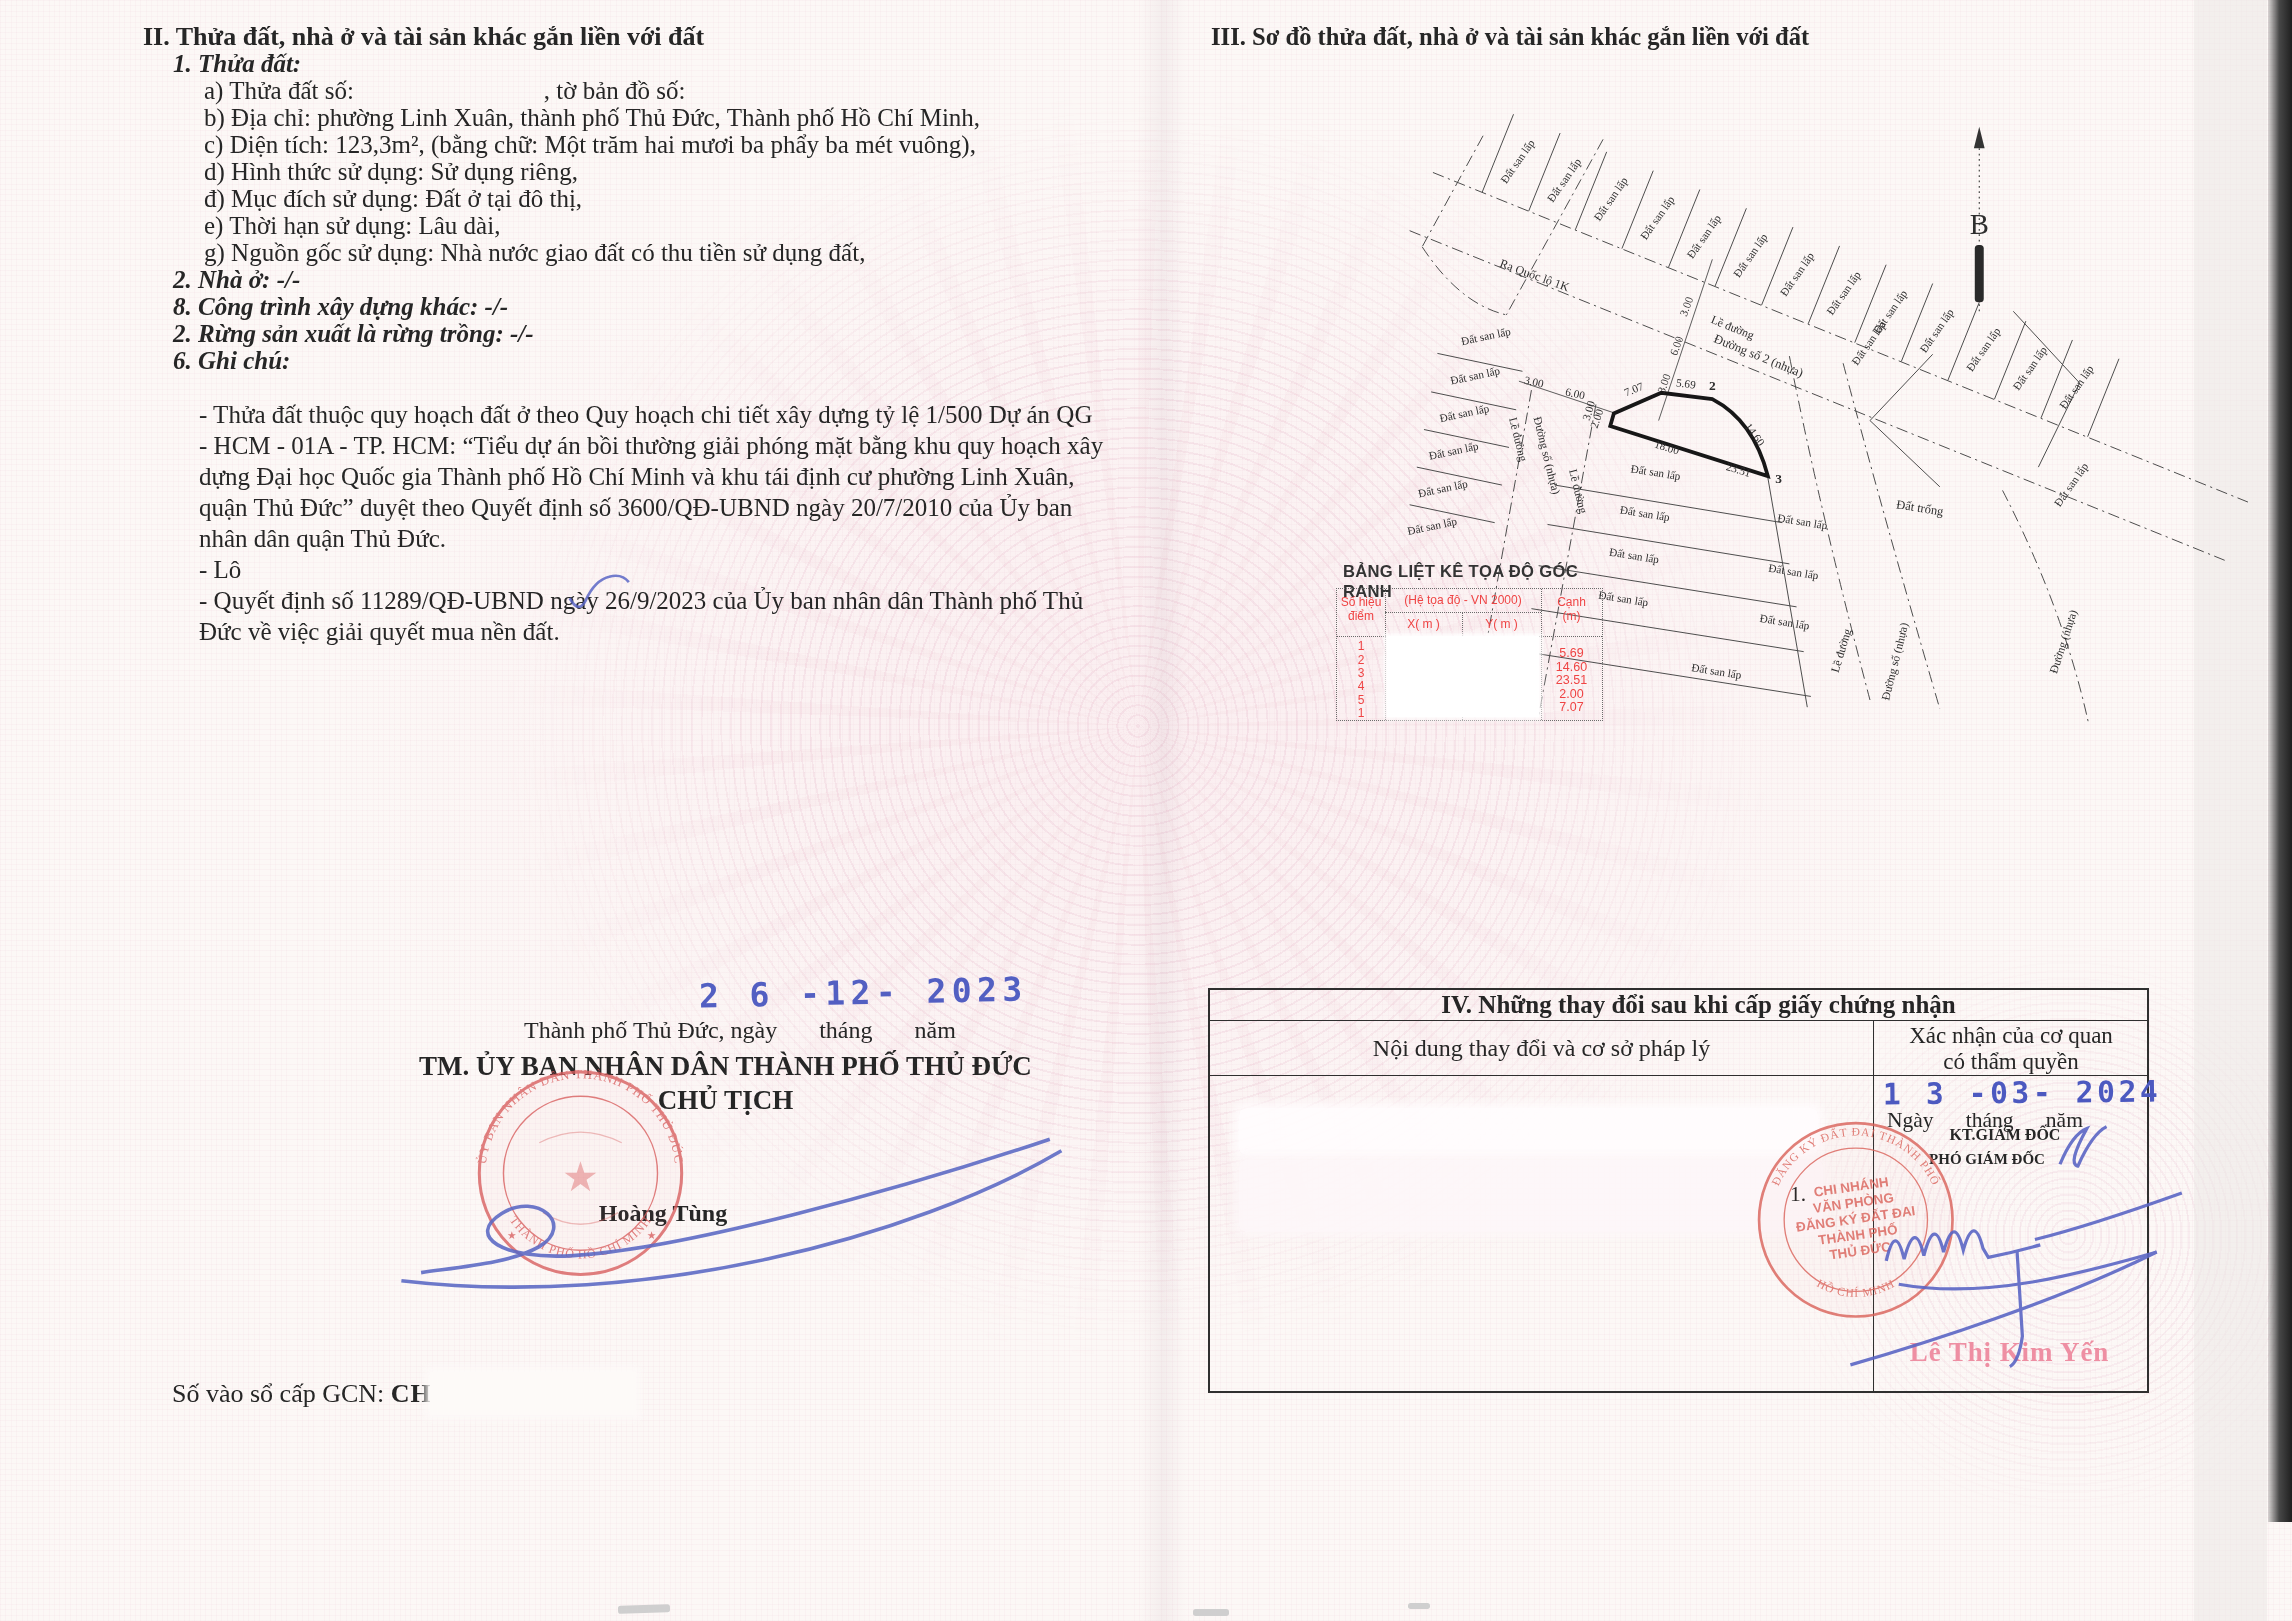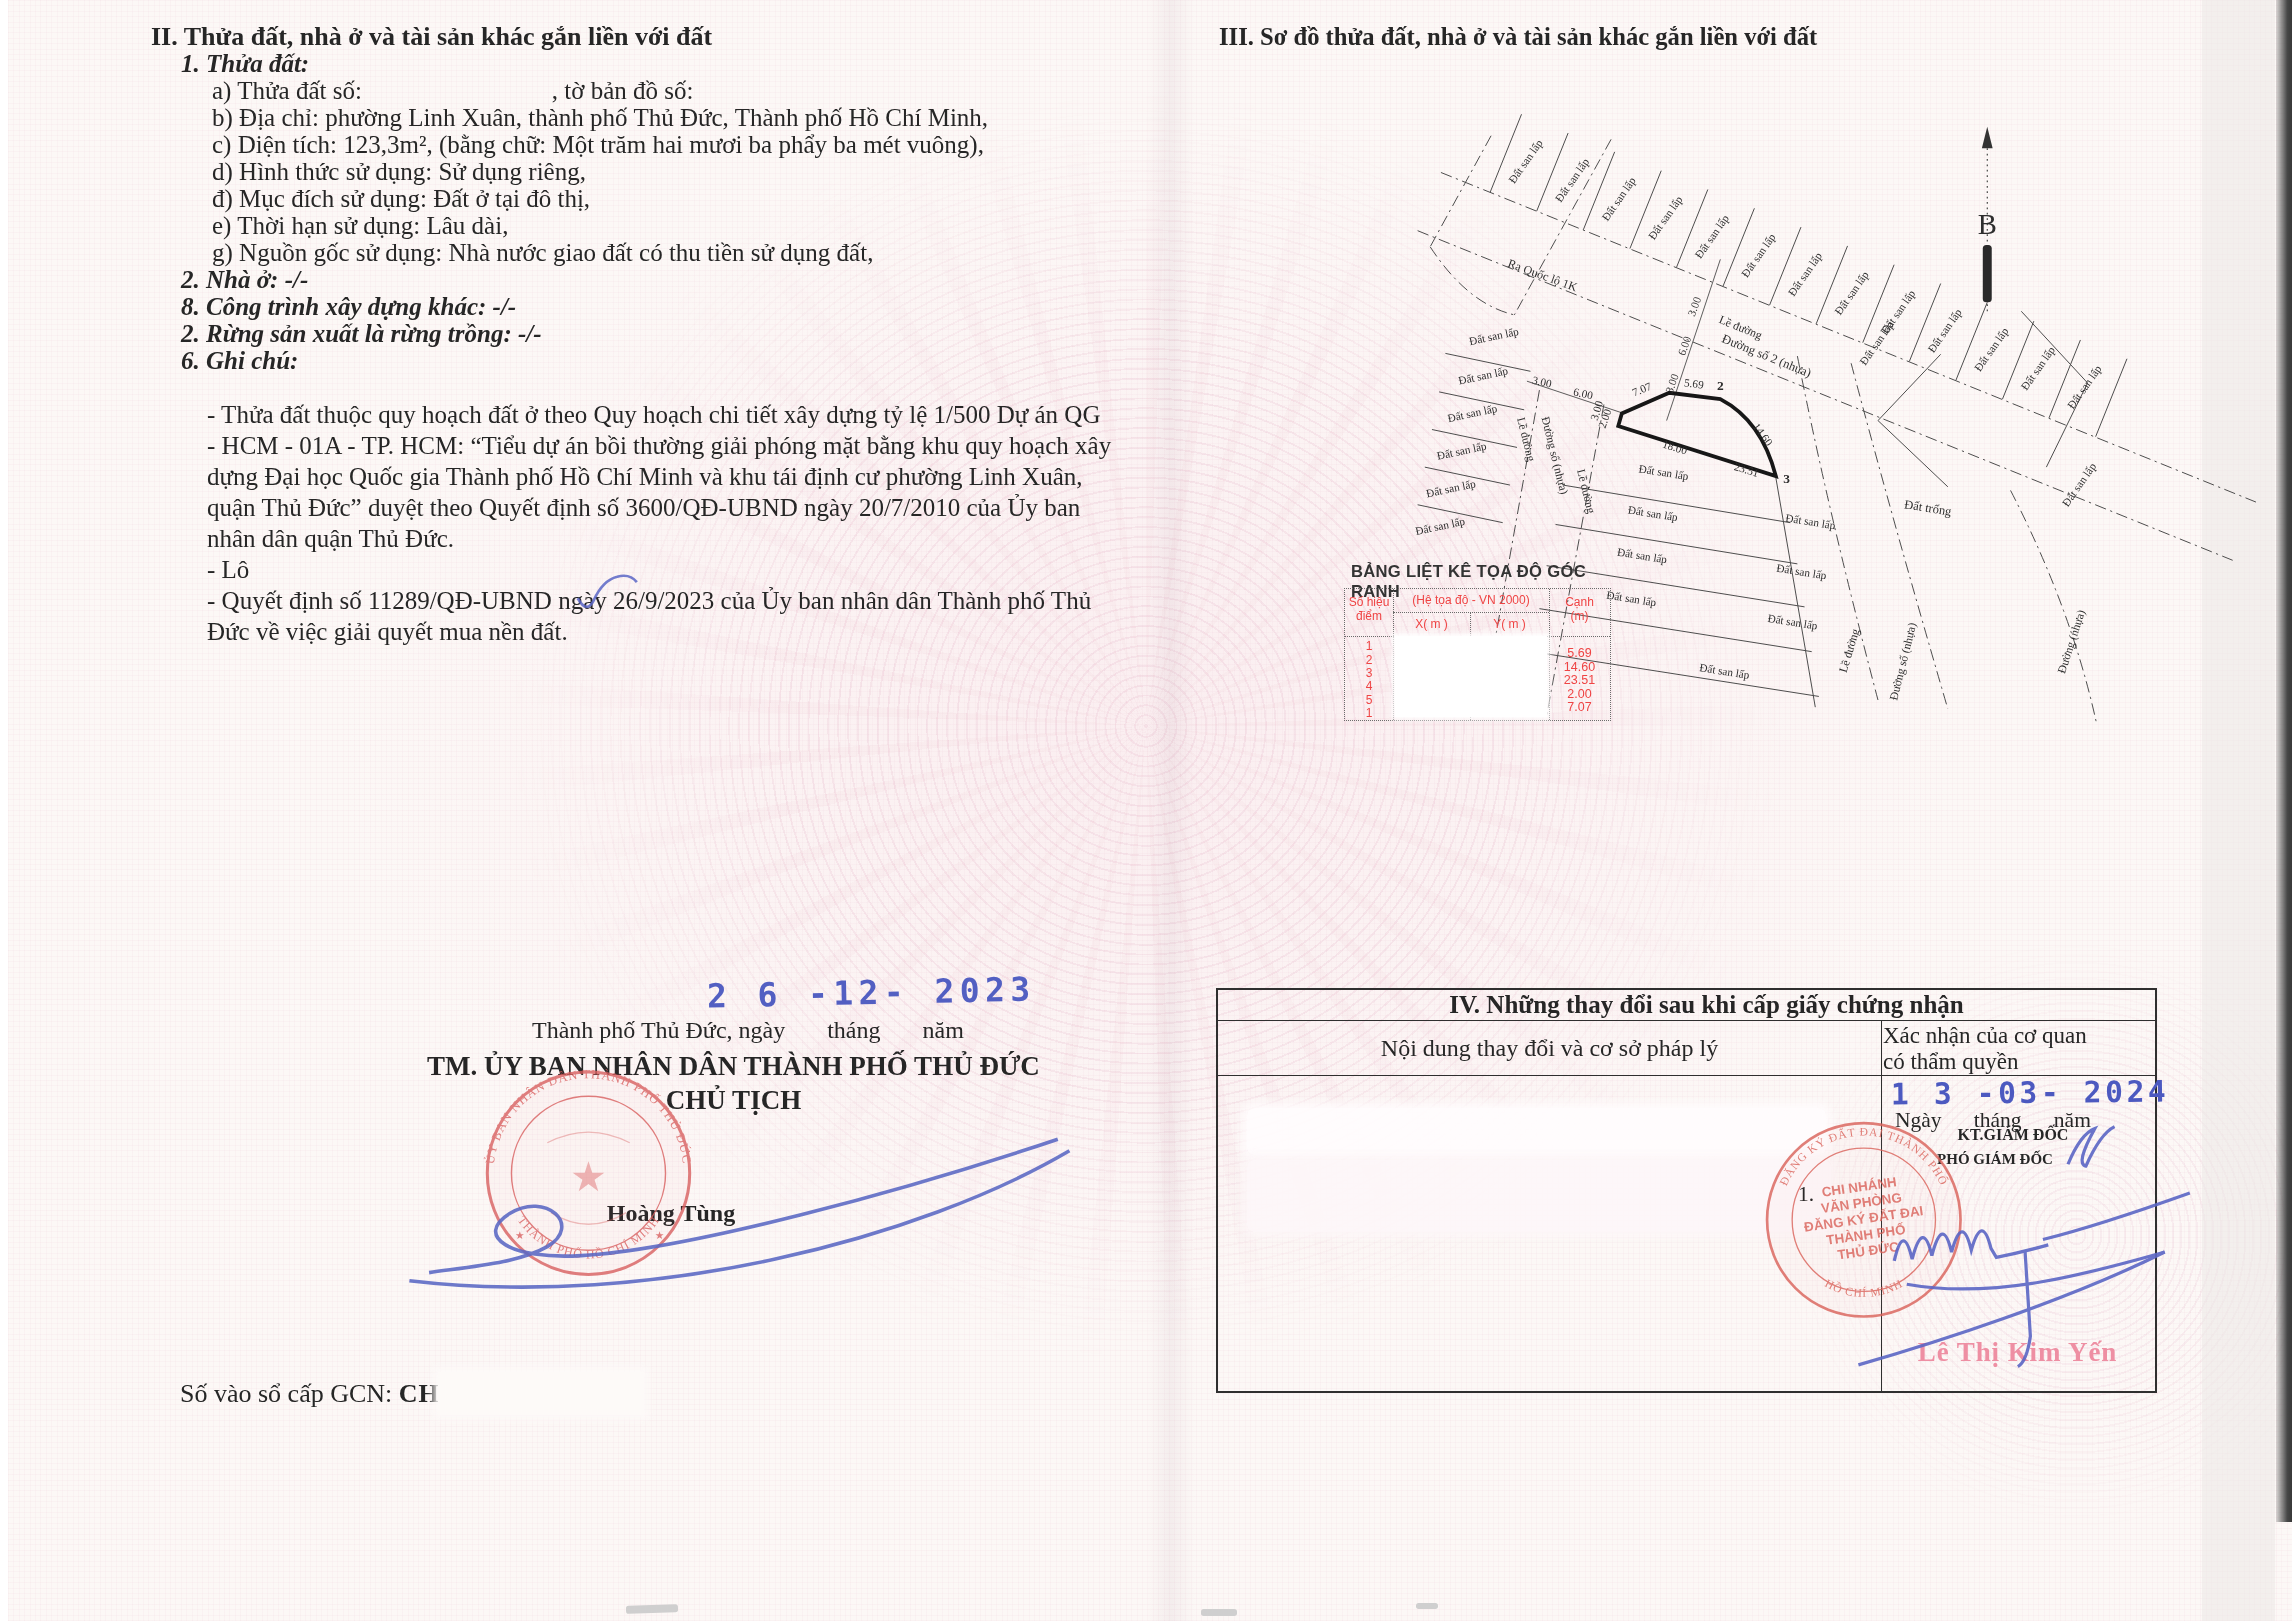--- a/index.html
+++ b/index.html
@@ -1,18 +1,18 @@
 <!DOCTYPE html>
 <html style="font-size:14.3px"><head>
 <meta charset="utf-8">
 <style>
   html,body{margin:0;padding:0;}
   body{width:2293px;height:1621px;position:relative;background:#ffffff;
        font-family:"Liberation Serif","DejaVu Serif",serif;color:#262626;overflow:hidden;}
-  .page{position:absolute;inset:0;background:#fcf8f6;margin-left:8px;}
+  .page{position:absolute;inset:0;background:#fcf8f6;}
   
   .page::before{content:"";position:absolute;inset:0;
     background-image:
       radial-gradient(1164px 851px at 50% 45%, rgba(247,214,226,0.30), rgba(247,214,226,0) 70%),
       repeating-linear-gradient(0deg, rgba(235,198,212,0.12) 0 0.9px, rgba(0,0,0,0) 0.9px 5.4px),
       repeating-linear-gradient(90deg, rgba(235,198,212,0.12) 0 0.9px, rgba(0,0,0,0) 0.9px 5.4px);}
   .wm{position:absolute;border-radius:50%;pointer-events:none;}
   .wm1{left:484px;top:72px;width:1308px;height:1308px;
     background:
       repeating-radial-gradient(circle at 50% 50%, rgba(222,150,178,0.15) 0 1.8px, rgba(0,0,0,0) 1.8px 9.9px),
@@ -56,21 +56,21 @@
   .ct .ed{position:absolute;left:204px;width:61px;text-align:center;font-size:12.5px;}
   .ct .redact{position:absolute;left:50px;top:47px;width:152px;height:81px;background:#ffffff;box-shadow:0 0 4.5px 2.7px rgba(255,255,255,.9);}
 
   
   .s4{position:absolute;left:1208px;top:988px;width:937px;height:401px;border:2.2px solid #2f2f2f;}
   .s4-r1{position:absolute;left:0;top:0;right:0;height:29.6px;border-bottom:1.8px solid #2f2f2f;
      text-align:center;font-weight:bold;font-size:25px;line-height:30px;padding-left:40px;}
   .s4-r2{position:absolute;left:0;top:31px;right:0;height:54px;border-bottom:1.8px solid #2f2f2f;}
   .s4-div{position:absolute;left:663px;top:31px;bottom:0;border-left:1.8px solid #2f2f2f;}
   .s4-cl{position:absolute;left:0;top:31px;width:663px;height:54px;text-align:center;font-size:24px;line-height:54px;}
-  .s4-cr{position:absolute;left:665px;top:31px;width:272px;height:54px;font-size:23px;line-height:26px;padding-top:1.8px;box-sizing:border-box;}
+  .s4-cr{position:absolute;left:665px;top:31px;width:272px;height:54px;text-align:center;font-size:23px;line-height:26px;padding-top:1.8px;box-sizing:border-box;}
   .s4 .strip1{position:absolute;left:29px;top:118px;width:579px;height:47px;background:rgba(255,252,253,.95);border-radius:7.2px;box-shadow:0 0 8px 5.4px rgba(255,252,253,.85);}
   .s4 .strip2{position:absolute;left:29px;top:170px;width:584px;height:72px;background:rgba(253,246,248,.92);border-radius:7.2px;box-shadow:0 0 8px 5.4px rgba(253,246,248,.8);}
   .s4 .marker{position:absolute;left:580px;top:192px;font-size:21.5px;}
   .s4 .dstamp{position:absolute;left:673px;top:86px;width:269px;color:#4c59c0;font-family:"DejaVu Sans Mono",monospace;
      font-weight:bold;font-size:29.6px;letter-spacing:3.6px;white-space:pre;transform:rotate(-.6deg);}
   .s4 .dlabels{position:absolute;left:677px;top:118px;font-size:21.5px;white-space:pre;}
   .s4 .kt{position:absolute;left:665px;top:136px;width:260px;text-align:center;font-weight:bold;font-size:16px;}
   .s4 .pho{position:absolute;left:647px;top:161px;width:260px;text-align:center;font-weight:bold;font-size:15px;}
   .s4 .pname{position:absolute;left:665px;top:347px;width:269px;text-align:center;font-weight:bold;font-size:27px;color:#ee8fa3;letter-spacing:0.9px;}
 

